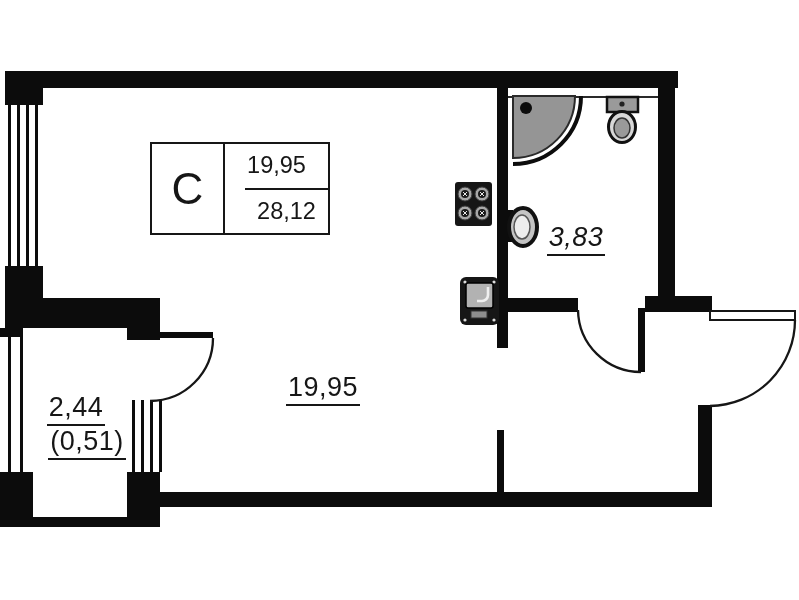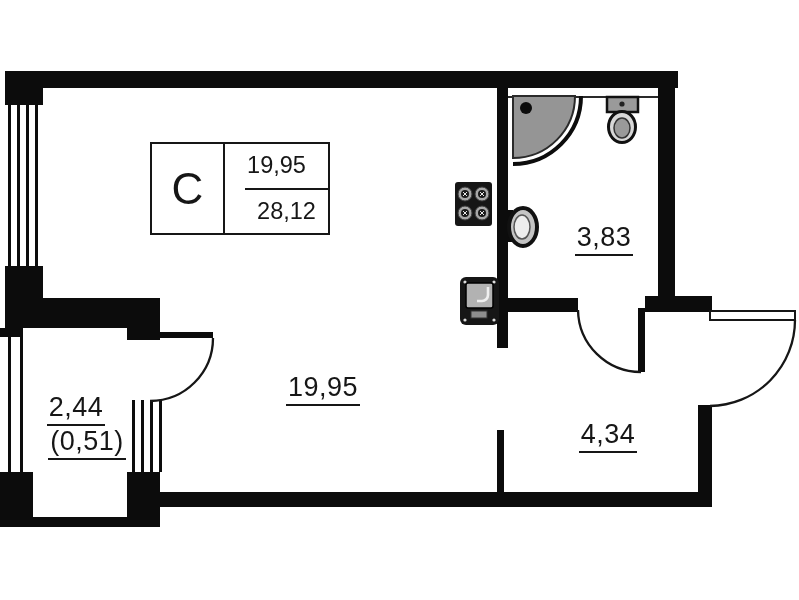--- a/index.html
+++ b/index.html
@@ -140,27 +140,24 @@
     <div class="legend-rows">
       <div class="legend-row">19,95</div>
       <div class="legend-row">28,12</div>
     </div>
   </div>
 
   <div class="room-label" style="left:253px;top:372px;">
     <span class="u">19,95</span>
   </div>
 
-  <div class="room-label" style="left:534px;top:222px;">
+  <div class="room-label" style="left:506px;top:222px;font-style:italic;">
     <span class="u">3,83</span>
   </div>
 
-  <div class="room-label" style="left:538px;top:419px;">
-    <span class="u">4,34</span>
-  </div>
 
   <div class="room-label" style="left:6px;top:392px;">
     <span class="u">2,44</span>
   </div>
 
   <div class="room-label" style="left:17px;top:426px;">
     <span class="u">(0,51)</span>
   </div>
 
 </div>

